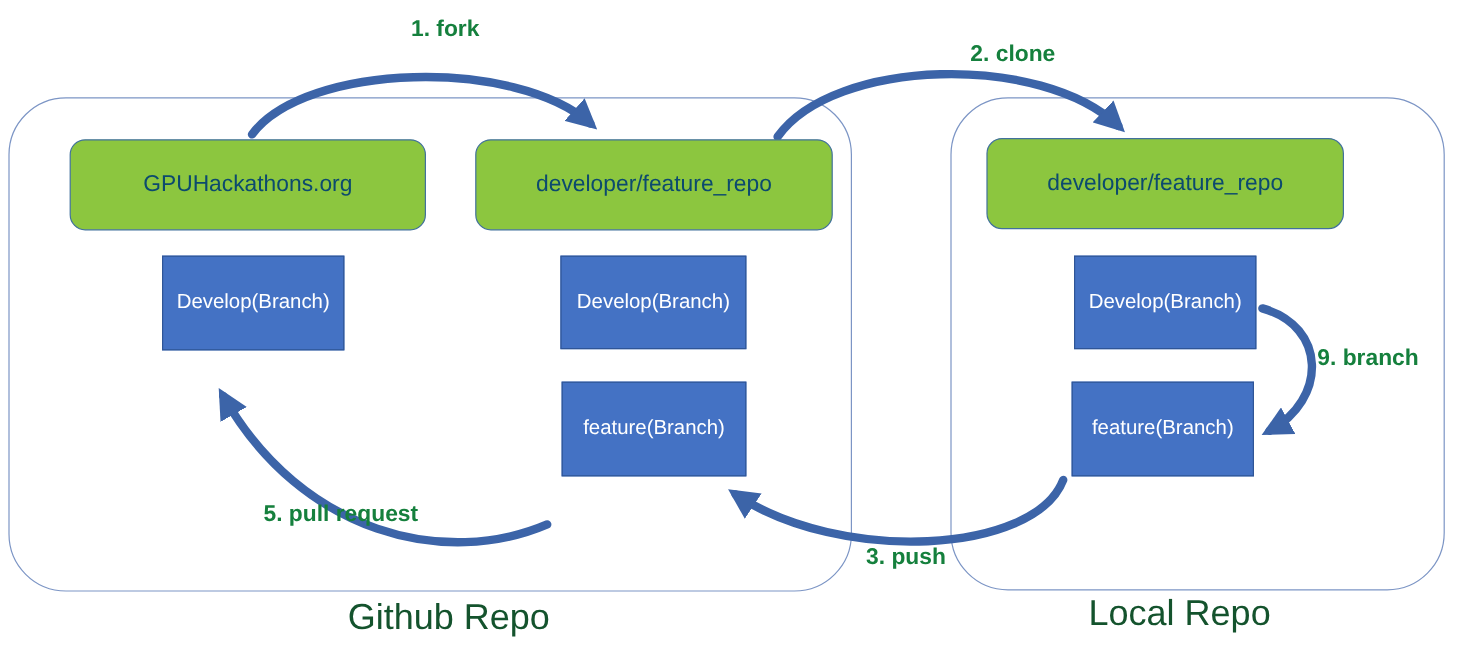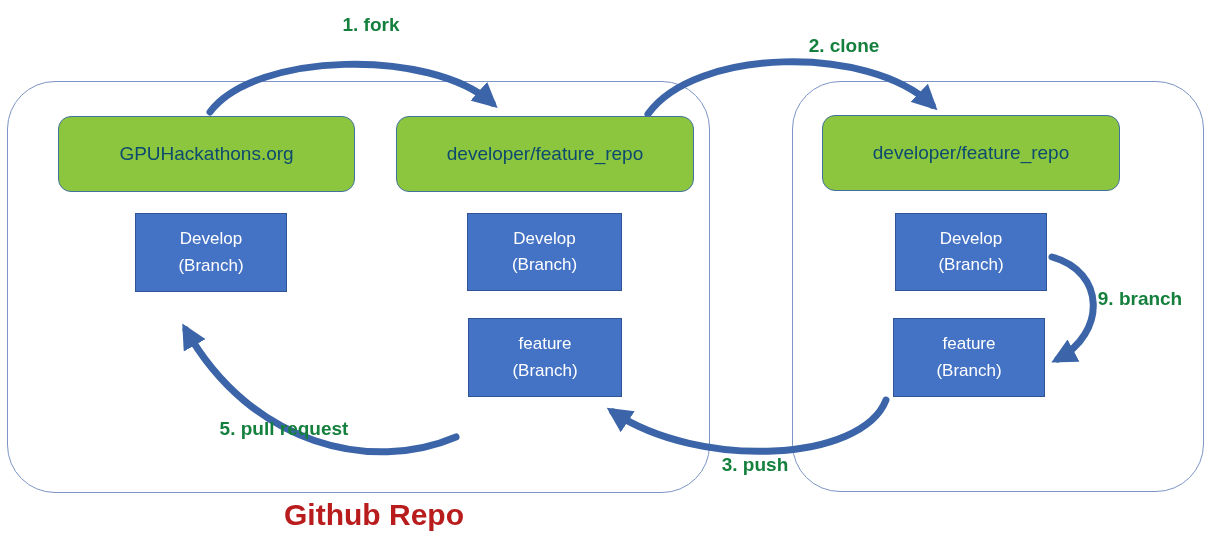--- a/index.html
+++ b/index.html
@@ -31,37 +31,37 @@
     display:flex;align-items:center;justify-content:center;
     text-align:center;
   }
   .blue-node{
     position:absolute;
     background:var(--node-blue,#4472C4);
     border:1px solid #2F5597;
     color:#ffffff;
     font-size:17px;
     line-height:1.55;
-    display:flex;flex-direction:column;align-items:center;justify-content:center;
+    display:flex;flex-direction:row;align-items:center;justify-content:center;
     text-align:center;
   }
   .step-label{
     position:absolute;
     transform:translateX(-50%);
     font-size:19px;
     font-weight:bold;
     color:#15803d;
     white-space:nowrap;
   }
   .repo-label{
     position:absolute;
     transform:translateX(-50%);
     font-size:30px;
-    font-weight:700;
-    color:#b91c1c;
+    font-weight:400;
+    color:#14532d;
     white-space:nowrap;
   }
   
   .n-upstream{left:58px;top:116px;width:295px;height:74px;}
   .n-fork{left:396px;top:116px;width:296px;height:74px;}
   .n-localrepo{left:822px;top:115px;width:296px;height:74px;}
   .b-up-develop{left:135px;top:213px;width:150px;height:77px;}
   .b-fork-develop{left:467px;top:213px;width:153px;height:76px;}
   .b-fork-feature{left:468px;top:318px;width:152px;height:77px;}
   .b-local-develop{left:895px;top:213px;width:150px;height:76px;}
@@ -127,14 +127,15 @@
     <span>(Branch)</span>
   </div>
 
   <div class="step-label l-fork">1. fork</div>
   <div class="step-label l-clone">2. clone</div>
   <div class="step-label l-branch">9. branch</div>
   <div class="step-label l-push">3. push</div>
   <div class="step-label l-pull">5. pull request</div>
 
   <div class="repo-label l-github">Github Repo</div>
+  <div class="repo-label l-local">Local Repo</div>
 
 </div>
 
 </body></html>

